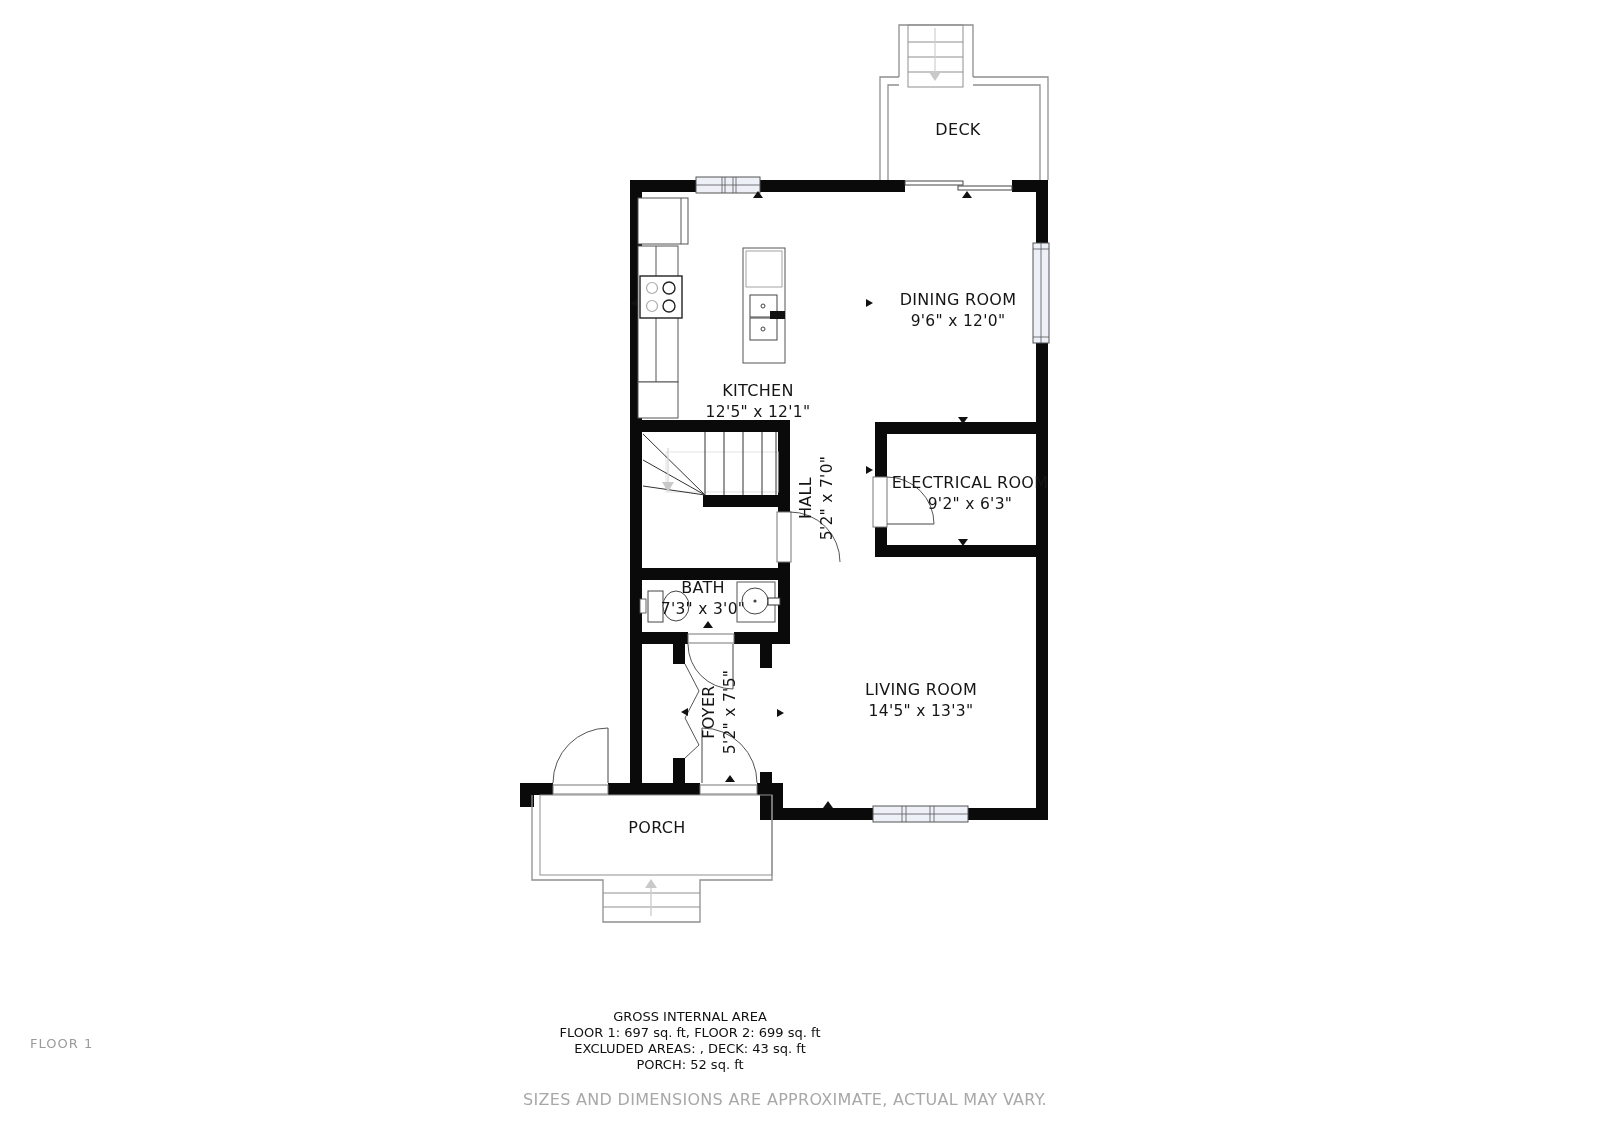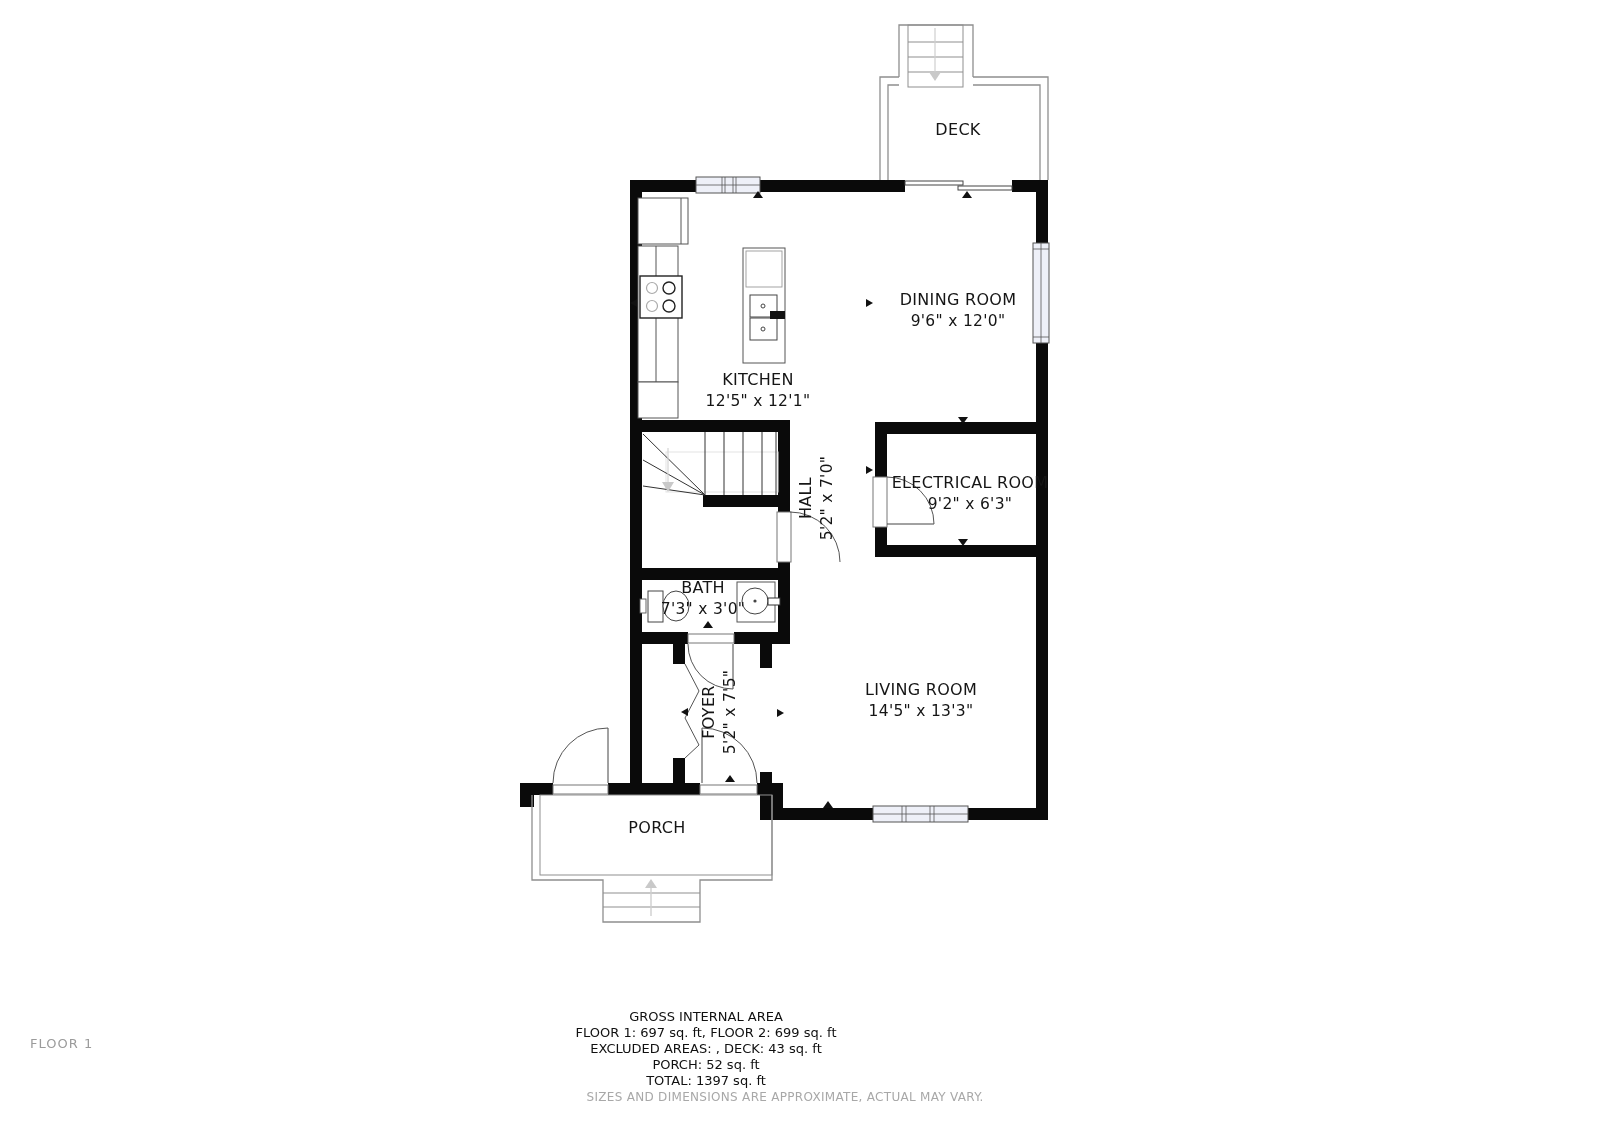--- a/index.html
+++ b/index.html
@@ -5,25 +5,25 @@
   html,body{margin:0;padding:0;background:#fff;}
   .canvas{position:relative;width:1380px;height:1131px;background:#fff;overflow:hidden;
           font-family:"DejaVu Sans","Liberation Sans",sans-serif;color:#111;}
   .plan-svg{position:absolute;left:0;top:0;}
   .room-label{position:absolute;transform:translate(-50%,-50%);text-align:center;
               font-size:16px;letter-spacing:.3px;white-space:nowrap;line-height:1.3;color:#151515;}
   .room-label.rot{transform:translate(-50%,-50%) rotate(-90deg);}
   .rname{font-size:16px;}
   .rdims{font-size:15.5px;}
   .summary{position:absolute;left:0;top:1009px;width:100%;text-align:center;
-           font-size:13px;line-height:16px;color:#101010;padding-left:16px;}
+           font-size:13px;line-height:16px;color:#101010;}
   .summary div{white-space:nowrap;}
   .floor-label{position:absolute;left:30px;top:1036px;font-size:13px;color:#9b9b9b;letter-spacing:1px;}
   .disclaimer{position:absolute;left:0;top:1090px;width:1570px;text-align:center;
-              font-size:12px;color:#a8a8a8;letter-spacing:.3px;}
+              font-size:16px;color:#a8a8a8;letter-spacing:.3px;}
 </style>
 </head>
 <body>
 
 <div class="canvas">
 
   <svg class="plan-svg" width="1600" height="1131" viewBox="0 0 1600 1131">
 
     <g stroke="#8f8f8f" stroke-width="1.3" fill="none">
       <path d="M880,180 L880,77 L899,77 M973,77 L1048,77 L1048,180"></path>
@@ -194,21 +194,21 @@
 
   <div class="room-label" style="left:958px;top:130px">
     <div class="rname">DECK</div>
   </div>
 
   <div class="room-label" style="left:958px;top:310px">
     <div class="rname">DINING ROOM</div>
     <div class="rdims">9'6" x 12'0"</div>
   </div>
 
-  <div class="room-label" style="left:758px;top:390px">
+  <div class="room-label" style="left:758px;top:401px">
     <div class="rname">KITCHEN</div>
     <div class="rdims">12'5" x 12'1"</div>
   </div>
 
   <div class="room-label" style="left:970px;top:493px">
     <div class="rname">ELECTRICAL ROOM</div>
     <div class="rdims">9'2" x 6'3"</div>
   </div>
 
   <div class="room-label rot" style="left:816px;top:498px">
@@ -233,19 +233,18 @@
 
   <div class="room-label" style="left:657px;top:828px">
     <div class="rname">PORCH</div>
   </div>
 
   <div class="summary">
     <div>GROSS INTERNAL AREA</div>
     <div>FLOOR 1: 697 sq. ft, FLOOR 2: 699 sq. ft</div>
     <div>EXCLUDED AREAS: , DECK: 43 sq. ft</div>
     <div>PORCH: 52 sq. ft</div>
-    <div>TOTAL: 1397 sq. ft</div>
   </div>
 
   <div class="floor-label">FLOOR 1</div>
   <div class="disclaimer">SIZES AND DIMENSIONS ARE APPROXIMATE, ACTUAL MAY VARY.</div>
 
 </div>
 
 </body></html>

